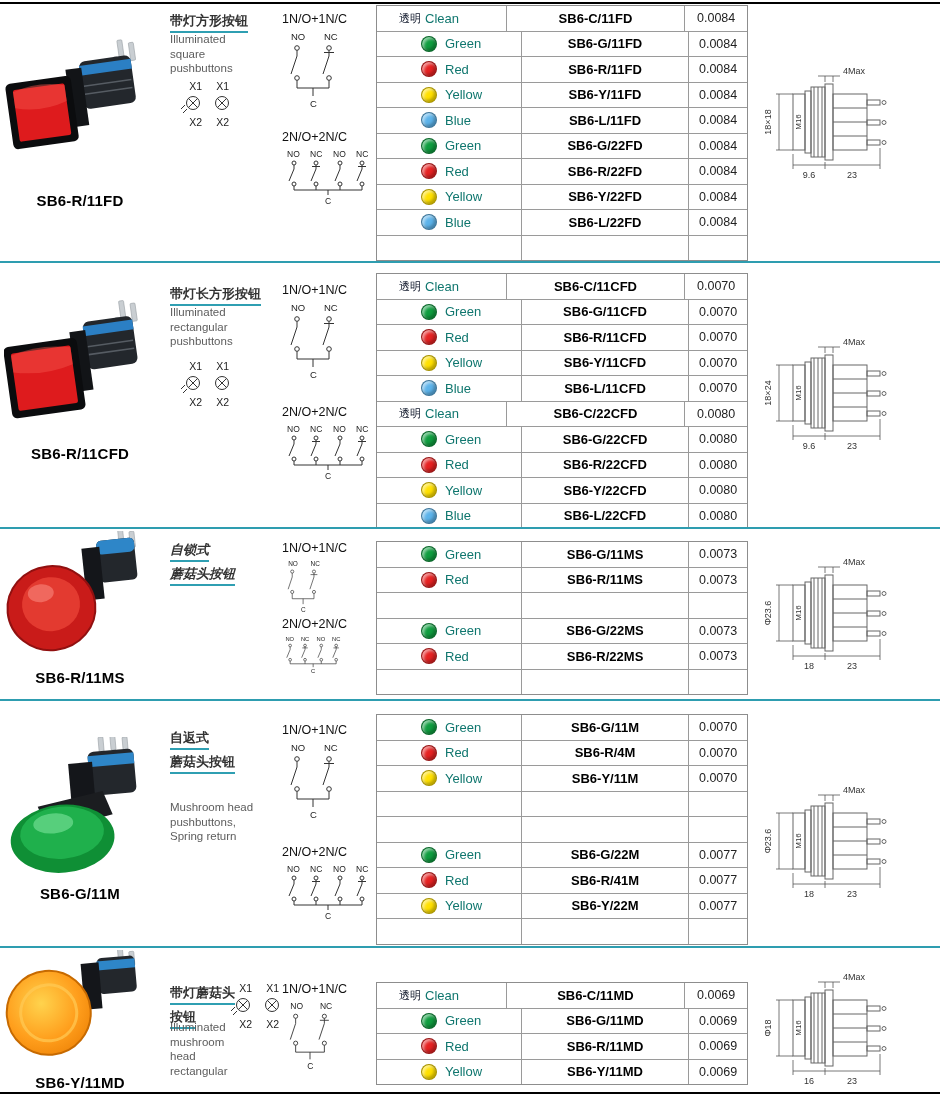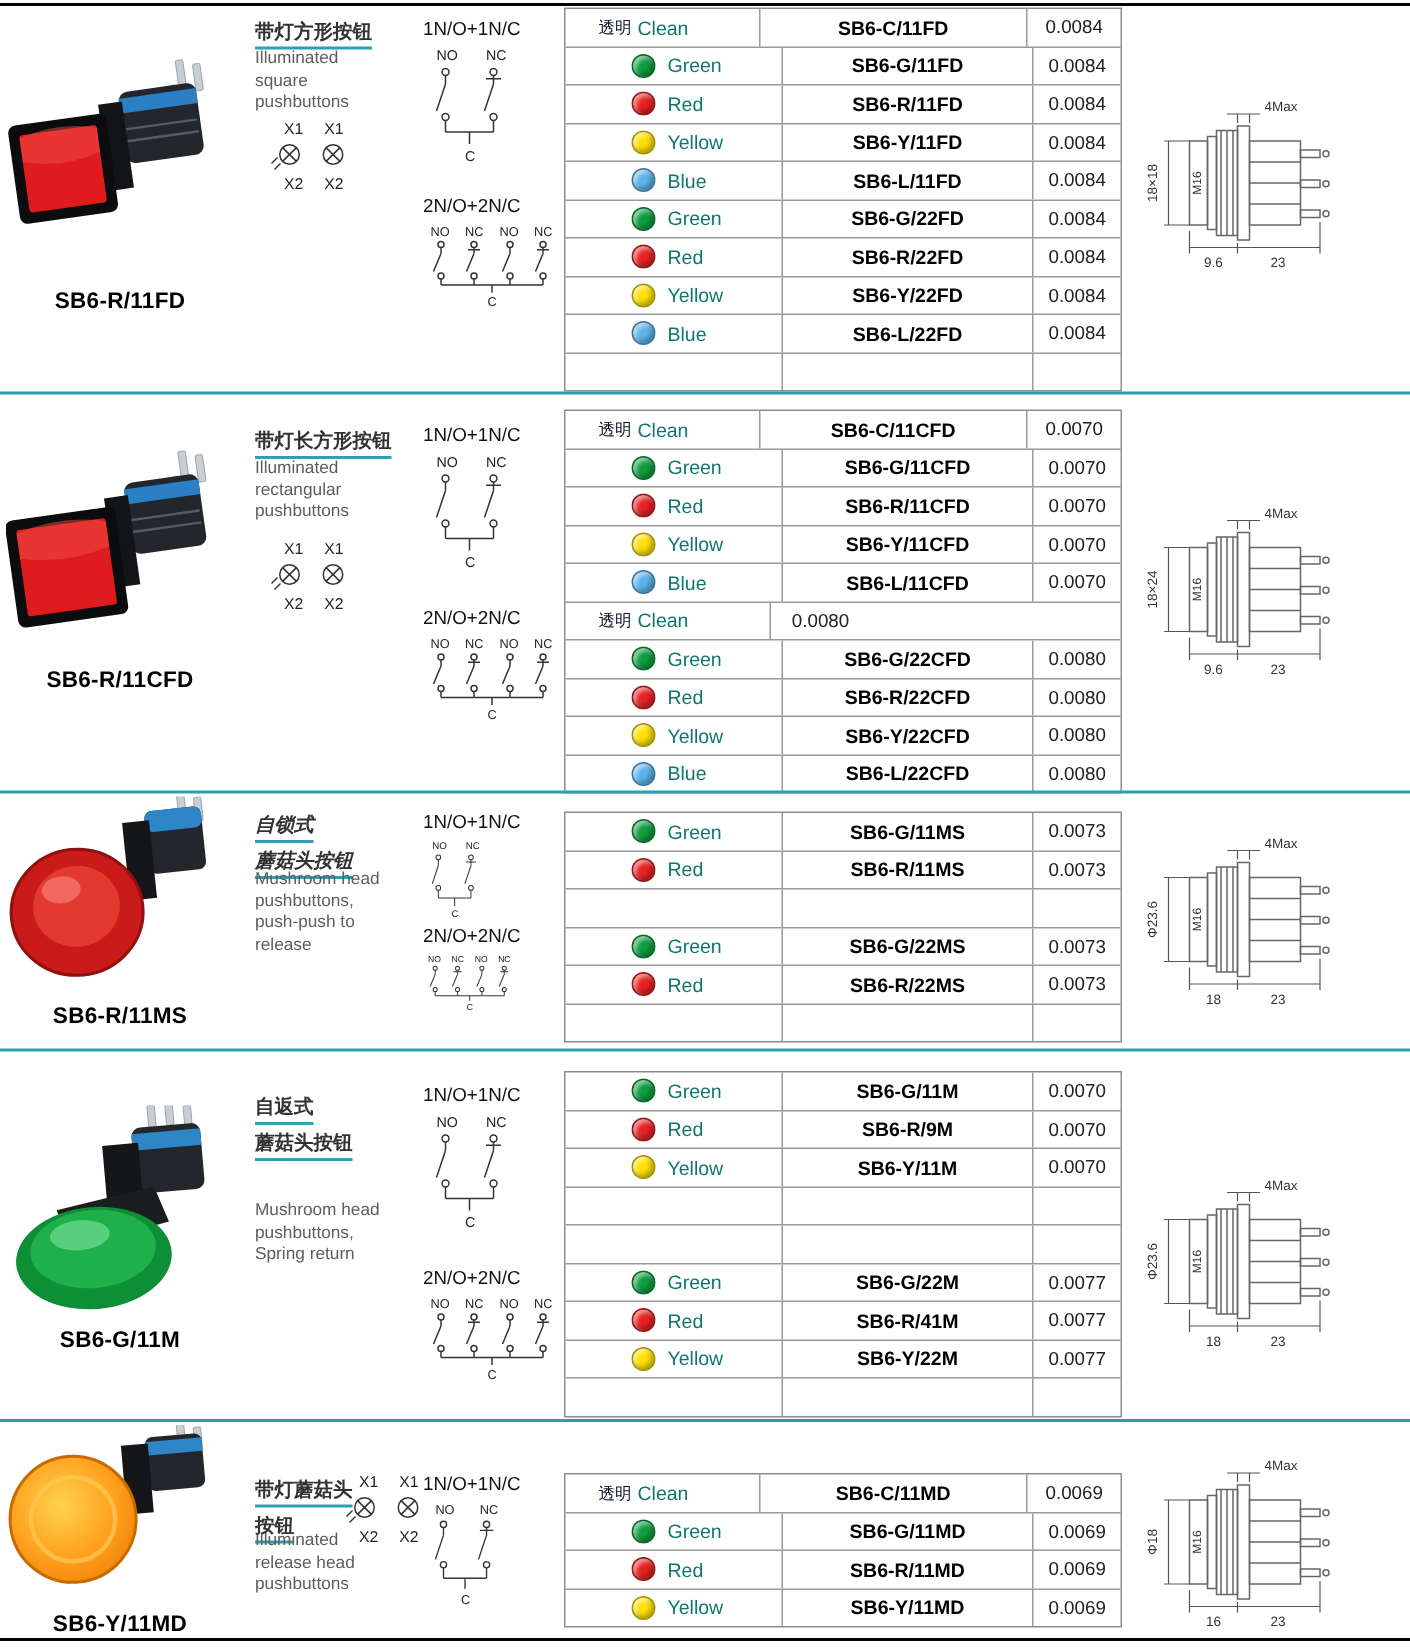--- a/index.html
+++ b/index.html
@@ -414,20 +414,21 @@
             <div class="cn">Blue</div>
           </div>
           <div class="cell c-model">SB6-L/11CFD</div>
           <div class="cell c-weight">0.0070</div>
         </div>
         <div class="prow">
           <div class="cell c-color clean">
             <div class="zh">透明</div>
             <div class="cn">Clean</div>
           </div>
+          <div class="cell c-model">SB6-C/22CFD</div>
           <div class="cell c-weight">0.0080</div>
         </div>
         <div class="prow">
           <div class="cell c-color">
             <div class="swatch" style="background: rgb(15, 157, 63);"></div>
             <div class="cn">Green</div>
           </div>
           <div class="cell c-model">SB6-G/22CFD</div>
           <div class="cell c-weight">0.0080</div>
         </div>
@@ -517,21 +518,20 @@
    <ellipse cx="37" cy="58" rx="13" ry="9" fill="#f4786d" opacity="0.75"></ellipse>
   </g>
           </svg></div>
         <div class="model-label" style="top: 140px;">SB6-R/11MS</div>
       </div>
       <div class="desc-col col">
         <div class="zh-title" style="top: 12px; font-style: italic;">
           <div class="zh-line" style="border-bottom-color: rgb(47, 159, 178);">自锁式</div>
           <div class="zh-line" style="border-bottom-color: rgb(47, 159, 178);">蘑菇头按钮</div>
         </div>
-        <div class="en-desc" style="top: 50px; width: 92px;">Mushroom head pushbuttons, push-push to release</div>
       </div>
       <div class="cfg-col col">
         <div class="cfg-block" style="top: 12px;">
           <div class="cfg-label">1N/O+1N/C</div>
           <div class="cfg-diagram"><svg width="49" height="53" viewBox="0 0 72 78">
   <g font-size="9.5" fill="#222">
    <text x="9" y="9">NO</text>
    <text x="42" y="9">NC</text>
    <text x="28" y="76">C</text>
   </g>
@@ -778,21 +778,21 @@
             <div class="cn">Green</div>
           </div>
           <div class="cell c-model">SB6-G/11M</div>
           <div class="cell c-weight">0.0070</div>
         </div>
         <div class="prow">
           <div class="cell c-color">
             <div class="swatch" style="background: rgb(230, 34, 34);"></div>
             <div class="cn">Red</div>
           </div>
-          <div class="cell c-model">SB6-R/9M</div>
+          <div class="cell c-model">SB6-R/4M</div>
           <div class="cell c-weight">0.0070</div>
         </div>
         <div class="prow">
           <div class="cell c-color">
             <div class="swatch" style="background: rgb(255, 224, 0);"></div>
             <div class="cn">Yellow</div>
           </div>
           <div class="cell c-model">SB6-Y/11M</div>
           <div class="cell c-weight">0.0070</div>
         </div>
@@ -903,21 +903,21 @@
    <circle cx="44" cy="60" r="28" fill="none" stroke="#ffca55" stroke-width="3" opacity="0.7"></circle>
   </g>
           </svg></div>
         <div class="model-label" style="top: 126px;">SB6-Y/11MD</div>
       </div>
       <div class="desc-col col">
         <div class="zh-title" style="top: 36px;">
           <div class="zh-line" style="border-bottom-color: rgb(47, 159, 178);">带灯蘑菇头</div>
           <div class="zh-line" style="border-bottom-color: rgb(47, 159, 178);">按钮</div>
         </div>
-        <div class="en-desc" style="top: 72px; width: 80px;">Illuminated release head pushbuttons</div>
+        <div class="en-desc" style="top: 72px; width: 80px;">Illuminated mushroom head rectangular</div>
         <div class="lamp-block" style="top: 34px; left: 56px;"><div class="lamp-row"><span>X1</span><span>X1</span></div>
   <svg width="56" height="22" viewBox="0 0 56 22">
    <g stroke="#333" fill="none" stroke-width="1">
     <circle cx="13" cy="11" r="6.5"></circle>
               <line x1="8.4" y1="6.4" x2="17.6" y2="15.6"></line>
               <line x1="17.6" y1="6.4" x2="8.4" y2="15.6"></line>
     <line x1="1" y1="17" x2="5" y2="13"></line>
               <line x1="3" y1="21" x2="7" y2="17"></line>
     <circle cx="42" cy="11" r="6.5"></circle>
               <line x1="37.4" y1="6.4" x2="46.6" y2="15.6"></line>

